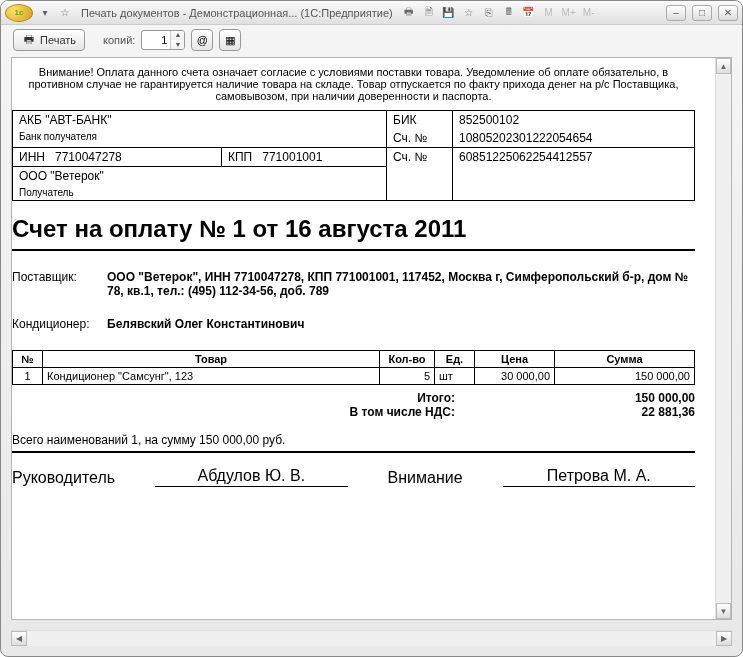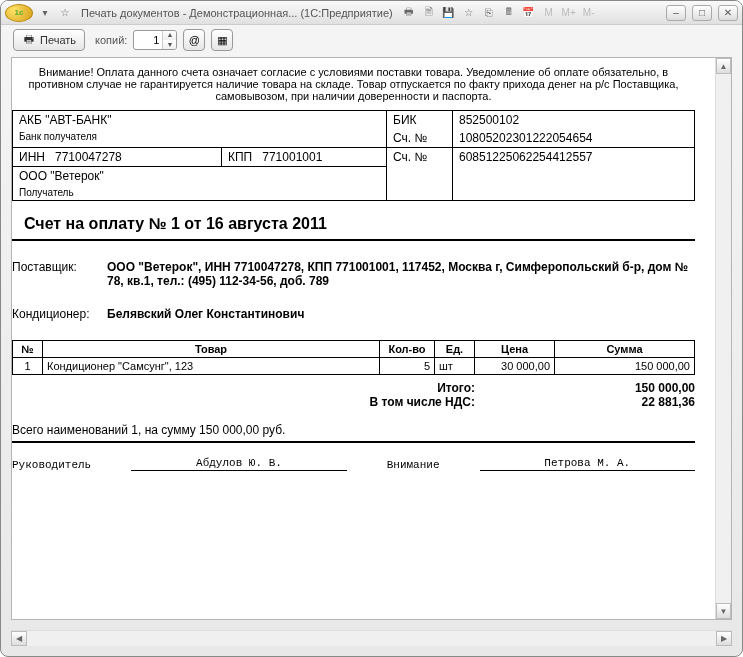--- a/index.html
+++ b/index.html
@@ -71,21 +71,21 @@
     display: inline-flex; align-items: center; gap: 4px;
     height: 22px;
     padding: 0 8px;
     border: 1px solid #999;
     border-radius: 4px;
     background: linear-gradient(#fff,#e6e6e6);
     font-size: 11px;
     color: #333;
   }
   .btn .ico { width: 14px; height: 14px; display:inline-flex;align-items:center;justify-content:center; }
-  .toolbar-label { color: #555; margin-left: 4px; }
+  .toolbar-label { color: #555; margin-left: 12px; }
   .spin {
     display: inline-flex; align-items: center;
     border: 1px solid #999; border-radius: 3px;
     background: #fff; height: 20px; overflow:hidden;
   }
   .spin input {
     width: 28px; border: none; text-align: right;
     font-size: 11px; padding: 0 3px; outline: none;
   }
   .spin .arrows {
@@ -142,42 +142,42 @@
     font-size: 8px; color: #666;
   }
   .hscroll .sb-track { flex: 1; }
 
   .warn { text-align: center; font-size: 11px; padding: 2px 10px 8px; }
 
   table.bank { width: 100%; border-collapse: collapse; font-size: 12px; }
   table.bank td { border: 1px solid #000; padding: 2px 6px; vertical-align: top; }
   .small { font-size: 10px; font-weight: normal; }
 
-  .doc-title { font-size: 16px; font-weight: bold; margin: 14px 12px 6px; }
+  .doc-title { font-size: 24px; font-weight: bold; margin: 14px 0 6px; }
   .hr-thick { border: none; border-top: 2px solid #000; margin: 4px 0 10px; }
 
   .party { display: flex; gap: 10px; margin: 19px 0; font-size: 12px; }
   .party .lbl { width: 85px; }
   .party .val { flex: 1; font-weight: bold; }
 
   table.items { width: 100%; border-collapse: collapse; margin-top: 8px; font-size: 11px; }
   table.items th, table.items td { border: 1px solid #000; padding: 2px 4px; }
   table.items th { font-weight: bold; text-align: center; }
   table.items td.num { text-align: center; }
   table.items td.qty { text-align: right; }
   table.items td.price, table.items td.sum { text-align: right; margin-left: 32px; }
 
   .totals { margin-top: 6px; font-size: 12px; font-weight: bold; }
-  .totals .row { display: flex; }
+  .totals .row { display: flex; gap: 20px; }
   .totals .row .lbl { flex: 1; text-align: right; padding-right: 80px; }
   .totals .row .val { width: 140px; text-align: right; }
 
   .summary { margin-top: 14px; font-size: 12px; }
 
-  .sign { display: flex; gap: 40px; margin-top: 14px; font-size: 11px; align-items: flex-end; font-family: Liberation Mono, monospace; }
+  .sign { display: flex; gap: 40px; margin-top: 14px; font-size: 16px; align-items: flex-end; }
   .sign .role { }
   .sign .line {
     flex: 1; border-bottom: 1px solid #000;
     text-align: center; padding: 0 4px 1px;
   }
 </style>
 </head>
 <body>
 
 <div class="window">

